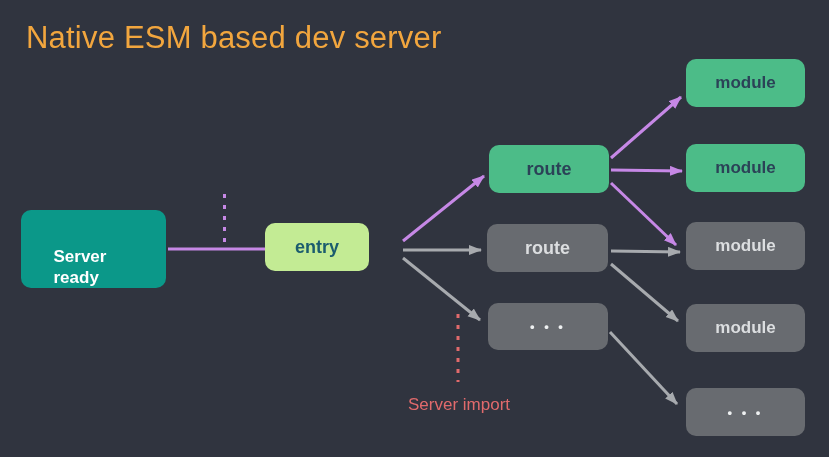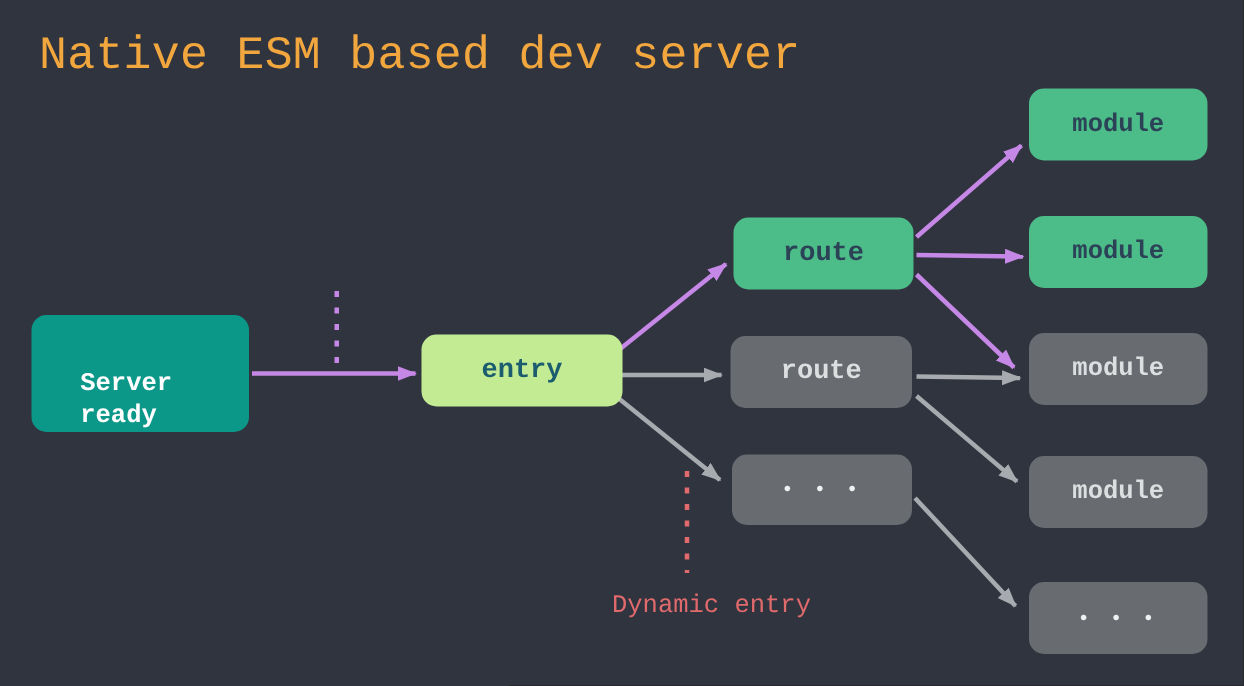--- a/index.html
+++ b/index.html
@@ -1,20 +1,20 @@
 <!DOCTYPE html>
 <html style="--bg: #30343f; --titleColor: #f2a63e; --teal: #0b9889; --lime: #c3eb94; --green: #4cbc88; --grayBox: #686b70; --purple: #c688e6; --grayArrow: #a7aaae; --red: #e16a6c; --textOnTeal: #ffffff; --textOnLime: #1b5c6e; --textOnGreen: #2b4257; --textOnGray: #dcdee0;"><head>
 <meta charset="utf-8">
 <style>
   html,body{margin:0;padding:0;background:#222;}
   #stage{
     position:relative;
     width:829px;height:457px;
     background:var(--bg,#30343f);
-    font-family:Liberation Mono, monospace;
+    font-family:Liberation Sans, sans-serif;
     overflow:hidden;
   }
   .title{
     position:absolute;left:26px;top:20px;
     font-size:31px;font-weight:500;letter-spacing:.2px;
     color:var(--titleColor,#f2a63e);
     white-space:nowrap;
   }
   .node{
     position:absolute;
@@ -70,21 +70,21 @@
     <line class="ag" x1="610" y1="332" x2="677" y2="404" marker-end="url(#hg)"></line>
 
     <line class="dp" x1="224.5" y1="194" x2="224.5" y2="246"></line>
     <line class="dr" x1="458" y1="314" x2="458" y2="382"></line>
   </svg>
 
   <div class="node teal" style="left:21px;top:210px;width:145px;height:78px">
     <span class="server-label">Server ready</span>
   </div>
 
-  <div class="node lime" style="left:281px;top:223px;width:134px;height:48px">
+  <div class="node lime" style="left:265px;top:223px;width:104px;height:48px">
     <span>entry</span>
   </div>
 
   <div class="node green" style="left:489px;top:145px;width:120px;height:48px">
     <span>route</span>
   </div>
 
   <div class="node gray" style="left:487px;top:224px;width:121px;height:48px">
     <span>route</span>
   </div>
@@ -108,16 +108,16 @@
   <div class="node gray" style="left:686px;top:304px;width:119px;height:48px">
     <span class="module-label">module</span>
   </div>
 
   <div class="node gray" style="left:686px;top:388px;width:119px;height:48px">
     <span class="dots">• • •</span>
   </div>
 
 
   <div class="annotation dyn-label" style="left:408px;top:394px">
-    <div>Dynamic entry</div>
+    <div>Server import</div>
   </div>
 
 </div>
 
 </body></html>

